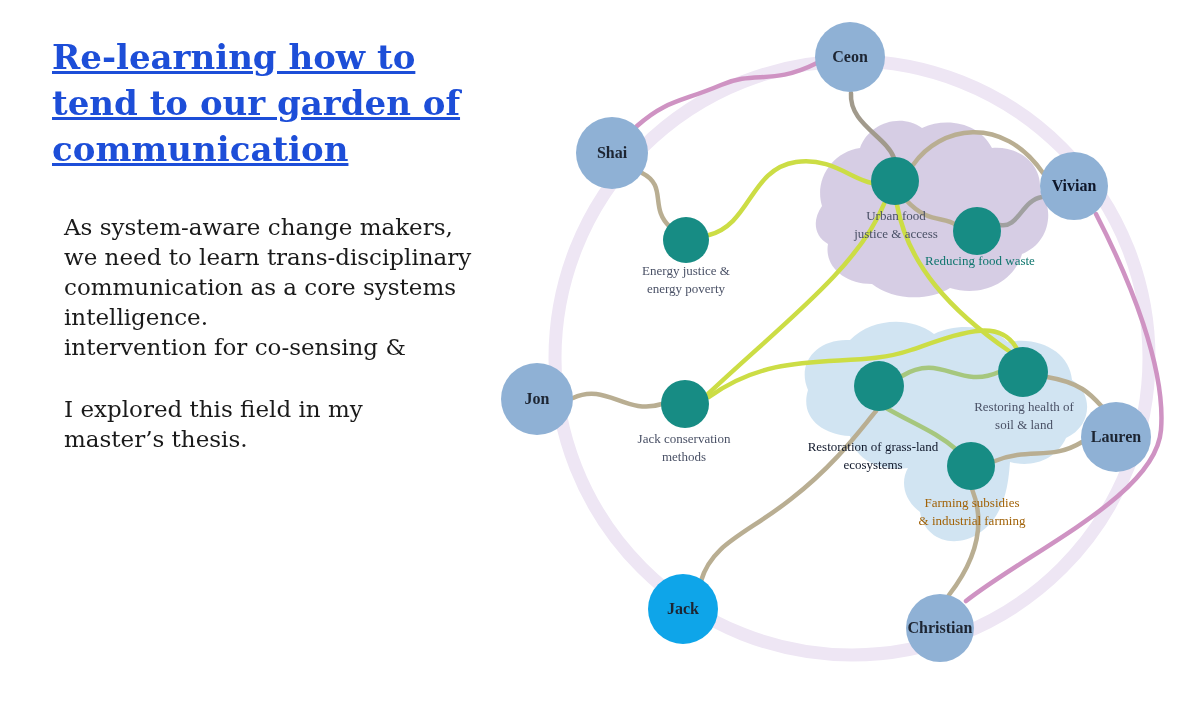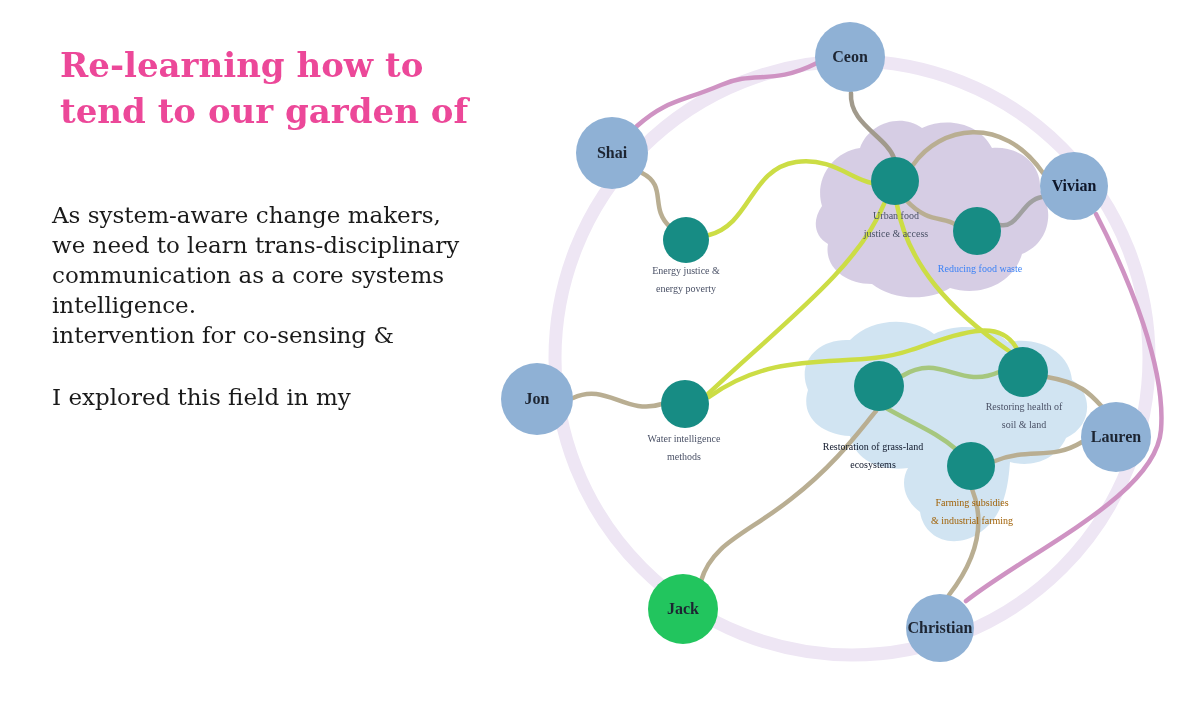--- a/index.html
+++ b/index.html
@@ -1,58 +1,60 @@
 <!DOCTYPE html>
 <html><head>
 <meta charset="utf-8">
 <style>
   html,body{margin:0;padding:0;}
   body{
     width:1200px;height:711px;background:#ffffff;position:relative;overflow:hidden;
     font-family:"Liberation Serif", serif;
   }
   .left-panel{position:absolute;left:52px;top:34px;width:480px;}
-  .slide-title{margin:8px;font-family:"DejaVu Serif", serif;font-weight:700;color:#ec4899;
-    font-size:34px;line-height:46px;letter-spacing:0px;}
+  .slide-title{margin:0;font-family:"DejaVu Serif", serif;font-weight:700;color:#1d4ed8;
+    font-size:34px;line-height:46px;letter-spacing:0px;text-decoration:underline;}
   .slide-title .tline{display:block;white-space:nowrap;}
-  .body-par{position:absolute;left:52px;margin:0;font-family:"DejaVu Serif", serif;
+  .body-par{position:absolute;left:52px;margin:12px;font-family:"DejaVu Serif", serif;
     color:#1a1a1a;font-size:23px;line-height:30px;}
   .body-par .bline{display:block;white-space:nowrap;}
   #p1{top:200px;}
   #p2{top:382px;}
   #diagram{position:absolute;left:0;top:0;width:1200px;height:711px;}
   #net-svg{position:absolute;left:0;top:0;}
   .person-node{position:absolute;border-radius:50%;display:flex;align-items:center;justify-content:center;
     transform:translate(-50%,-50%);font-family:"Liberation Serif", serif;font-weight:600;
     font-size:16px;}
   .topic-node{position:absolute;border-radius:50%;transform:translate(-50%,-50%);}
   .topic-label{position:absolute;transform:translateX(-50%);text-align:center;
-    font-family:"Liberation Serif", serif;font-size:10px;line-height:18px;}
+    font-family:"Liberation Serif", serif;font-size:13px;line-height:18px;}
   .topic-label .lline{display:block;white-space:nowrap;}
 </style>
 </head>
 <body>
 
 <div class="left-panel">
   <h1 class="slide-title">
     <span class="tline">Re-learning how to</span>
     <span class="tline">tend to our garden of</span>
+    <span class="tline">communication</span>
   </h1>
 </div>
 
 <p class="body-par" id="p1">
   <span class="bline">As system-aware change makers,</span>
   <span class="bline">we need to learn trans-disciplinary</span>
   <span class="bline">communication as a core systems</span>
   <span class="bline">intelligence.</span>
   <span class="bline">intervention for co-sensing &amp;</span>
 </p>
 
 <p class="body-par" id="p2">
   <span class="bline">I explored this field in my</span>
+  <span class="bline">master’s thesis.</span>
 </p>
 
 <div id="diagram">
   <svg id="net-svg" width="1200" height="711" viewBox="0 0 1200 711">
       <circle cx="852" cy="358" r="297" fill="none" stroke="#eee6f4" stroke-width="13"></circle>
       <path d="M 822,206 C 814,180 832,152 860,148 C 868,124 900,112 922,128 C 948,116 980,124 992,148 C 1020,146 1042,164 1040,190 C 1056,212 1048,244 1022,254 C 1014,282 982,298 950,288 C 928,302 892,300 872,284 C 844,284 824,266 828,244 C 814,236 812,220 822,206 Z" fill="#cfc4df" fill-opacity="0.85"></path>
       <path d="M 808,390 C 796,362 818,338 850,340 C 872,318 910,316 934,334 C 958,322 992,326 1008,342 C 1042,336 1070,354 1072,380 C 1094,394 1092,426 1066,438 C 1056,460 1032,468 1010,462 C 1008,492 1002,518 978,534 C 952,550 924,538 920,512 C 904,500 900,482 908,468 C 878,472 854,458 850,436 C 820,434 800,416 808,390 Z" fill="#cce1f1" fill-opacity="0.9"></path>
       <path d="M 851,93 C 849,124 886,136 894,158" fill="none" stroke="#a19a8c" stroke-width="4.5" stroke-linecap="round"></path>
       <path d="M 642,173 C 668,186 649,208 670,227" fill="none" stroke="#b9ae92" stroke-width="4.5" stroke-linecap="round"></path>
       <path d="M 906,200 C 928,224 944,216 956,225" fill="none" stroke="#b9ae92" stroke-width="4.5" stroke-linecap="round"></path>
@@ -76,26 +78,26 @@
     <div class="topic-label" style="left: 686px; top: 262px; color: rgb(74, 81, 102);">
       <span class="lline">Energy justice &amp;</span>
       <span class="lline">energy poverty</span>
     </div>
     <div class="topic-node" style="left: 895px; top: 181px; width: 48px; height: 48px; background: rgb(23, 140, 132);"></div>
     <div class="topic-label" style="left: 896px; top: 207px; color: rgb(74, 81, 102);">
       <span class="lline">Urban food</span>
       <span class="lline">justice &amp; access</span>
     </div>
     <div class="topic-node" style="left: 977px; top: 231px; width: 48px; height: 48px; background: rgb(23, 140, 132);"></div>
-    <div class="topic-label" style="left: 980px; top: 260px; color: #3b82f6;">
+    <div class="topic-label" style="left: 980px; top: 252px; color: #0f766e;">
       <span class="lline">Reducing food waste</span>
     </div>
     <div class="topic-node" style="left: 685px; top: 404px; width: 48px; height: 48px; background: rgb(23, 140, 132);"></div>
     <div class="topic-label" style="left: 684px; top: 430px; color: rgb(74, 81, 102);">
-      <span class="lline">Water intelligence</span>
+      <span class="lline">Jack conservation</span>
       <span class="lline">methods</span>
     </div>
     <div class="topic-node" style="left: 879px; top: 386px; width: 50px; height: 50px; background: rgb(23, 140, 132);"></div>
     <div class="topic-label" style="left: 873px; top: 438px; color: #0f172a;">
       <span class="lline">Restoration of grass-land</span>
       <span class="lline">ecosystems</span>
     </div>
     <div class="topic-node" style="left: 1023px; top: 372px; width: 50px; height: 50px; background: rgb(23, 140, 132);"></div>
     <div class="topic-label" style="left: 1024px; top: 398px; color: rgb(74, 81, 102); text-align: center;">
       <span class="lline">Restoring health of</span>
@@ -104,15 +106,15 @@
     <div class="topic-node" style="left: 971px; top: 466px; width: 48px; height: 48px; background: rgb(23, 140, 132);"></div>
     <div class="topic-label" style="left: 972px; top: 494px; color: #a16207;">
       <span class="lline">Farming subsidies</span>
       <span class="lline">&amp; industrial farming</span>
     </div>
     <div class="person-node" style="left: 850px; top: 57px; width: 70px; height: 70px; background: rgb(143, 177, 213); color: rgb(29, 37, 50);">Ceon</div>
     <div class="person-node" style="left: 612px; top: 153px; width: 72px; height: 72px; background: rgb(143, 177, 213); color: rgb(29, 37, 50);">Shai</div>
     <div class="person-node" style="left: 1074px; top: 186px; width: 68px; height: 68px; background: rgb(143, 177, 213); color: #0f172a;">Vivian</div>
     <div class="person-node" style="left: 537px; top: 399px; width: 72px; height: 72px; background: rgb(143, 177, 213); color: rgb(29, 37, 50);">Jon</div>
     <div class="person-node" style="left: 1116px; top: 437px; width: 70px; height: 70px; background: rgb(143, 177, 213); color: rgb(29, 37, 50);">Lauren</div>
-    <div class="person-node" style="left: 683px; top: 609px; width: 70px; height: 70px; background: #22c55e; color: rgb(29, 37, 50);">Jack</div>
+    <div class="person-node" style="left: 683px; top: 609px; width: 70px; height: 70px; background: #0ea5e9; color: rgb(29, 37, 50);">Jack</div>
     <div class="person-node" style="left: 940px; top: 628px; width: 68px; height: 68px; background: rgb(143, 177, 213); color: rgb(29, 37, 50);">Christian</div>
   </div>
 
 </body></html>

